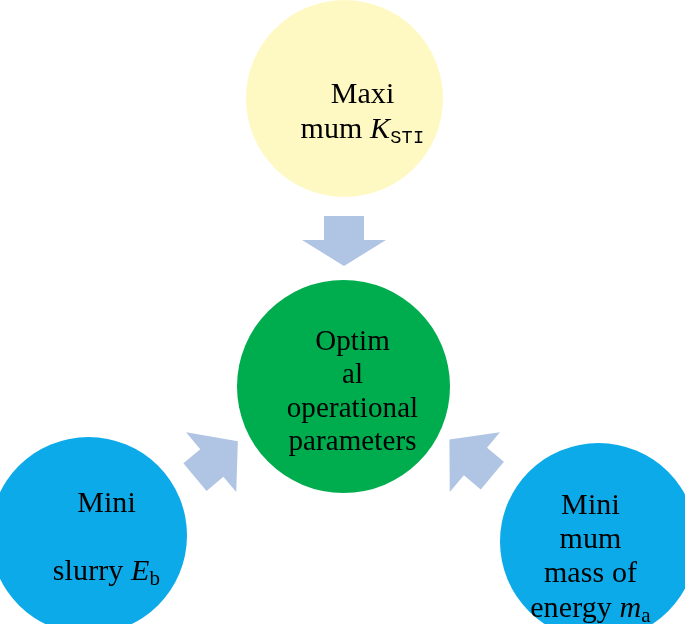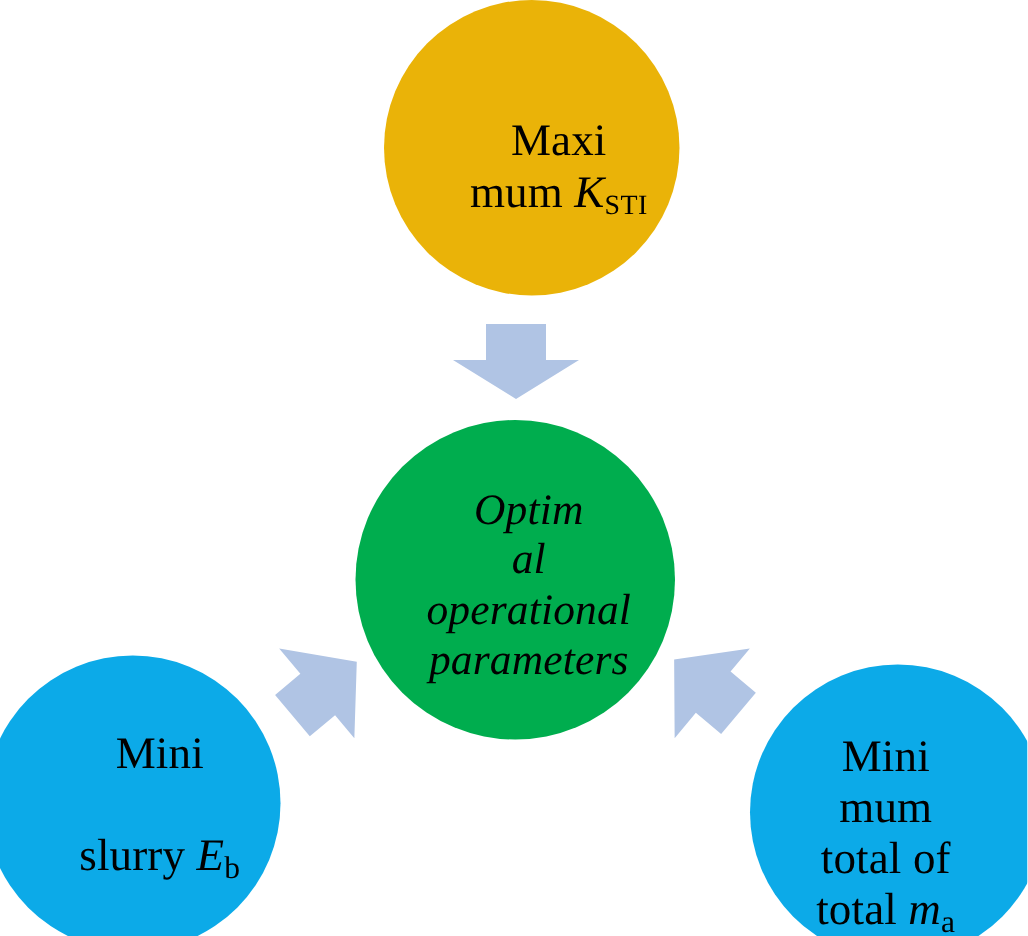--- a/index.html
+++ b/index.html
@@ -28,43 +28,42 @@
   .node-label {
     text-align: center;
     color: #000000;
     line-height: 1.14;
     white-space: pre-line;
     letter-spacing: 0.1px;
   }
 
   
   #node-max-ksti {
-    left: 256px;
+    left: 246px;
     top: 0px;
     width: 197px;
     height: 197px;
-    background: #eab308;
+    background: #fef9c3;
   }
   #node-max-ksti .node-label {
     font-size: 30px;
     transform: translate(18px, 14px);
   }
 
   
   #node-optimal {
     left: 237px;
     top: 280px;
     width: 213px;
     height: 213px;
     background: #00ad4e;
   }
   #node-optimal .node-label {
     font-size: 29px;
     transform: translate(9px, 4px);
-    font-style: italic;
   }
 
   
   #node-min-energy {
     left: -10px;
     top: 437px;
     width: 197px;
     height: 197px;
     background: #0caae8;
   }
@@ -94,20 +93,21 @@
     font-size: 0.70em;
     vertical-align: -0.26em;
     font-style: normal;
     letter-spacing: 0.2px;
   }
   .subsc-caps {
     font-size: 0.62em;
     vertical-align: -0.26em;
     font-style: normal;
     letter-spacing: 0.3px;
+    font-family: Liberation Mono, monospace;
   }
 
   
   .arrow-svg {
     position: absolute;
     overflow: visible;
   }
   #arrow-top { left: 300px; top: 210px; }
   #arrow-left { left: 172px; top: 416px; }
   #arrow-right { left: 428px; top: 416px; }
@@ -142,16 +142,16 @@
     <g transform="rotate(-50 43 43)">
       <polygon points="24,16 60,16 60,38 82,38 42,72 4,38 24,38" fill="#b0c4e4" transform="rotate(180 43 43)"></polygon>
     </g>
   </svg>
 
   <div class="node-circle" id="node-min-energy">
     <div class="node-label"><span>Mini</span><br><br><span>slurry </span><span class="mathvar">E</span><span class="subsc">b</span></div>
   </div>
 
   <div class="node-circle" id="node-min-mass">
-    <div class="node-label"><span>Mini</span><br><span>mum</span><br><span>total of</span><br><span>total </span><span class="mathvar">m</span><span class="subsc">a</span></div>
+    <div class="node-label"><span>Mini</span><br><span>mum</span><br><span>mass of</span><br><span>energy </span><span class="mathvar">m</span><span class="subsc">a</span></div>
   </div>
 
 </div>
 
 </body></html>

